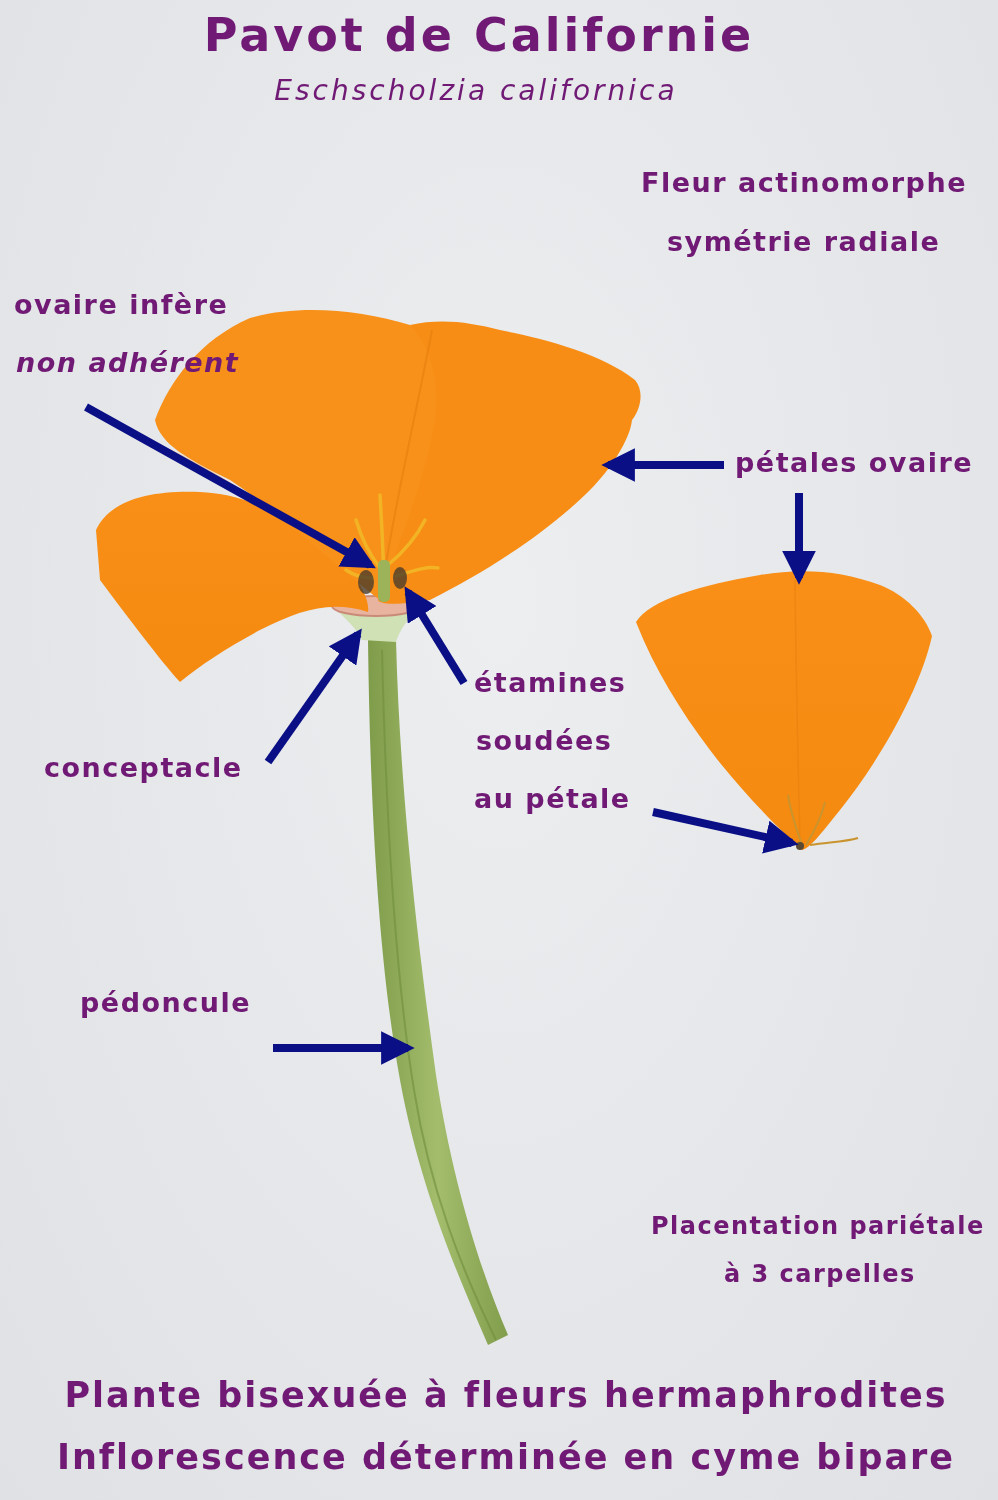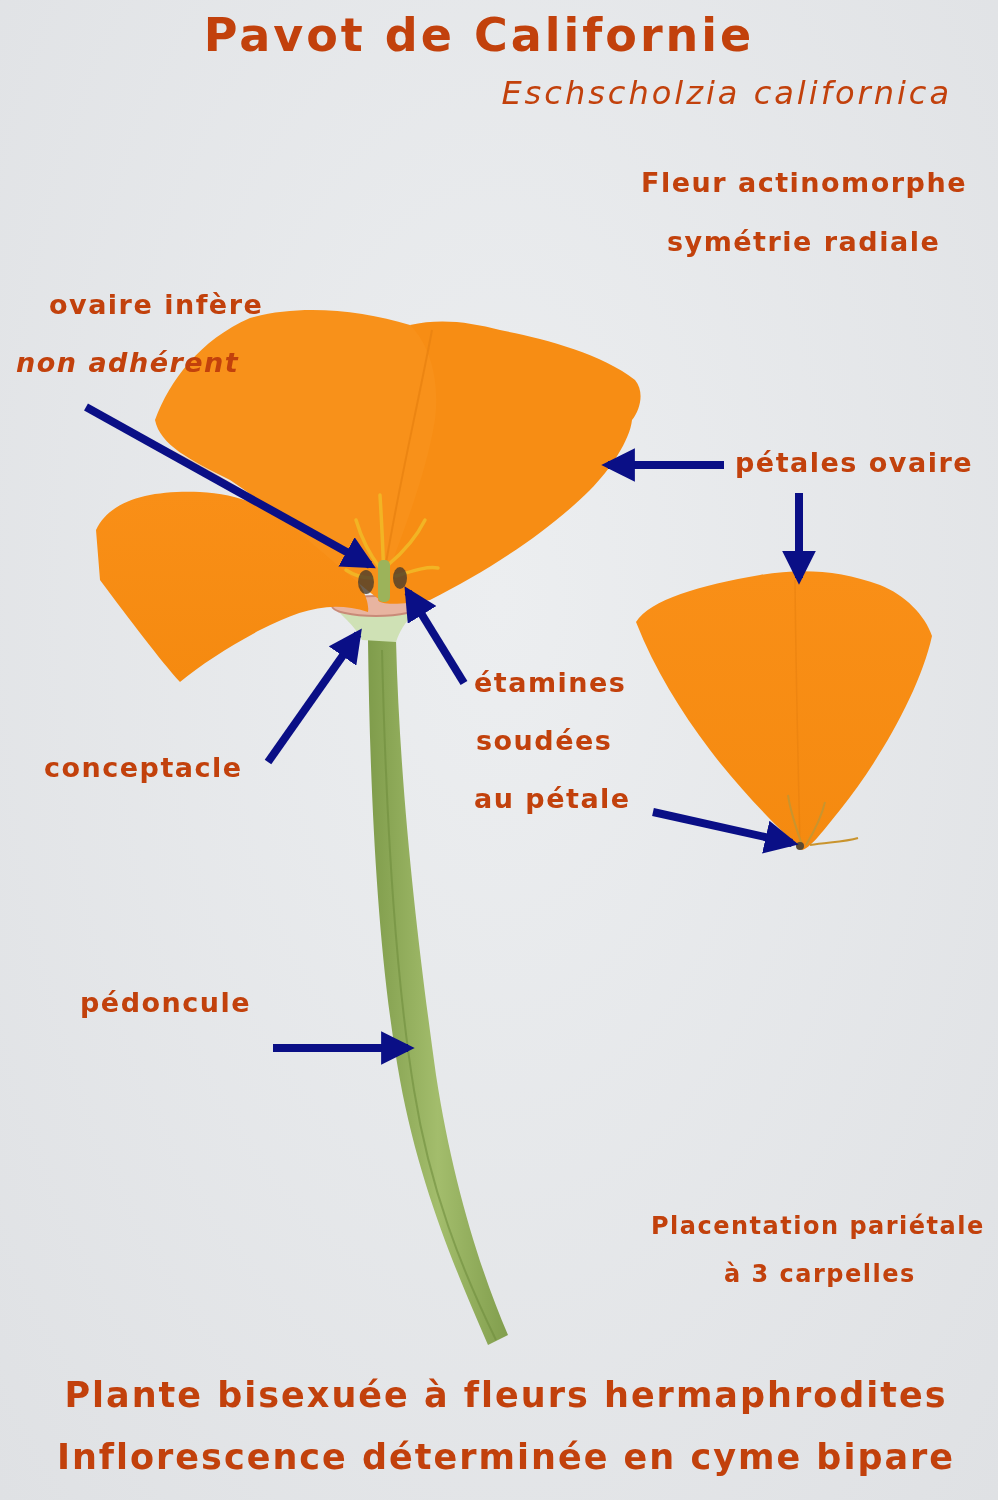--- a/index.html
+++ b/index.html
@@ -3,23 +3,23 @@
   <meta charset="utf-8">
   <style>
     html, body { margin: 0; padding: 0; }
     body {
       width: 998px; height: 1500px; position: relative; overflow: hidden;
       background: #e4e5e7;
       background-image: radial-gradient(ellipse at 50% 40%, #eceef0 0%, #dfe1e4 100%);
       font-family: "DejaVu Sans", sans-serif;
       color: #0a0f86;
     }
-    .lbl { position: absolute; white-space: nowrap; font-weight: bold; color: #c2410c; letter-spacing: 1.5px; }
+    .lbl { position: absolute; white-space: nowrap; font-weight: bold; color: #701a75; letter-spacing: 1.5px; }
     .title { font-size: 46px; letter-spacing: 3px; left: 0; width: 958px; text-align: center; top: 8px; }
-    .subtitle { font-size: 32px; font-weight: normal; font-style: italic; letter-spacing: 3px; left: 0; width: 952px; text-align: right; top: 74px; }
+    .subtitle { font-size: 28px; font-weight: normal; font-style: italic; letter-spacing: 3px; left: 0; width: 952px; text-align: center; top: 74px; }
     .side { font-size: 27px; }
     .small { font-size: 24px; margin-left: 24px; }
     .footer { font-size: 35px; left: 0; width: 1012px; text-align: center; letter-spacing: 2px; }
     svg.scene { position: absolute; left: 0; top: 0; }
   </style>
 </head>
 <body>
 
 <svg class="scene" width="998" height="1500" viewBox="0 0 998 1500">
   <defs>
@@ -92,21 +92,21 @@
     <line x1="273" y1="1048" x2="408" y2="1048" marker-end="url(#ah)"></line>
   </g>
 </svg>
 
 <div class="lbl title">Pavot de Californie</div>
 <div class="lbl subtitle">Eschscholzia californica</div>
 
 <div class="lbl side" style="left:641px; top:167px;">Fleur actinomorphe</div>
 <div class="lbl side" style="left:667px; top:226px;">symétrie radiale</div>
 
-<div class="lbl side" style="left:14px; top:289px;margin-left:35px;">ovaire infère</div>
+<div class="lbl side" style="left:14px; top:289px;">ovaire infère</div>
 <div class="lbl side" style="left:16px; top:347px;font-style:italic;">non adhérent</div>
 
 <div class="lbl side" style="left:735px; top:447px;">pétales ovaire</div>
 
 <div class="lbl side" style="left:474px; top:667px;">étamines</div>
 <div class="lbl side" style="left:476px; top:725px;">soudées</div>
 <div class="lbl side" style="left:474px; top:783px;">au pétale</div>
 
 <div class="lbl side" style="left:44px; top:752px;">conceptacle</div>
 

